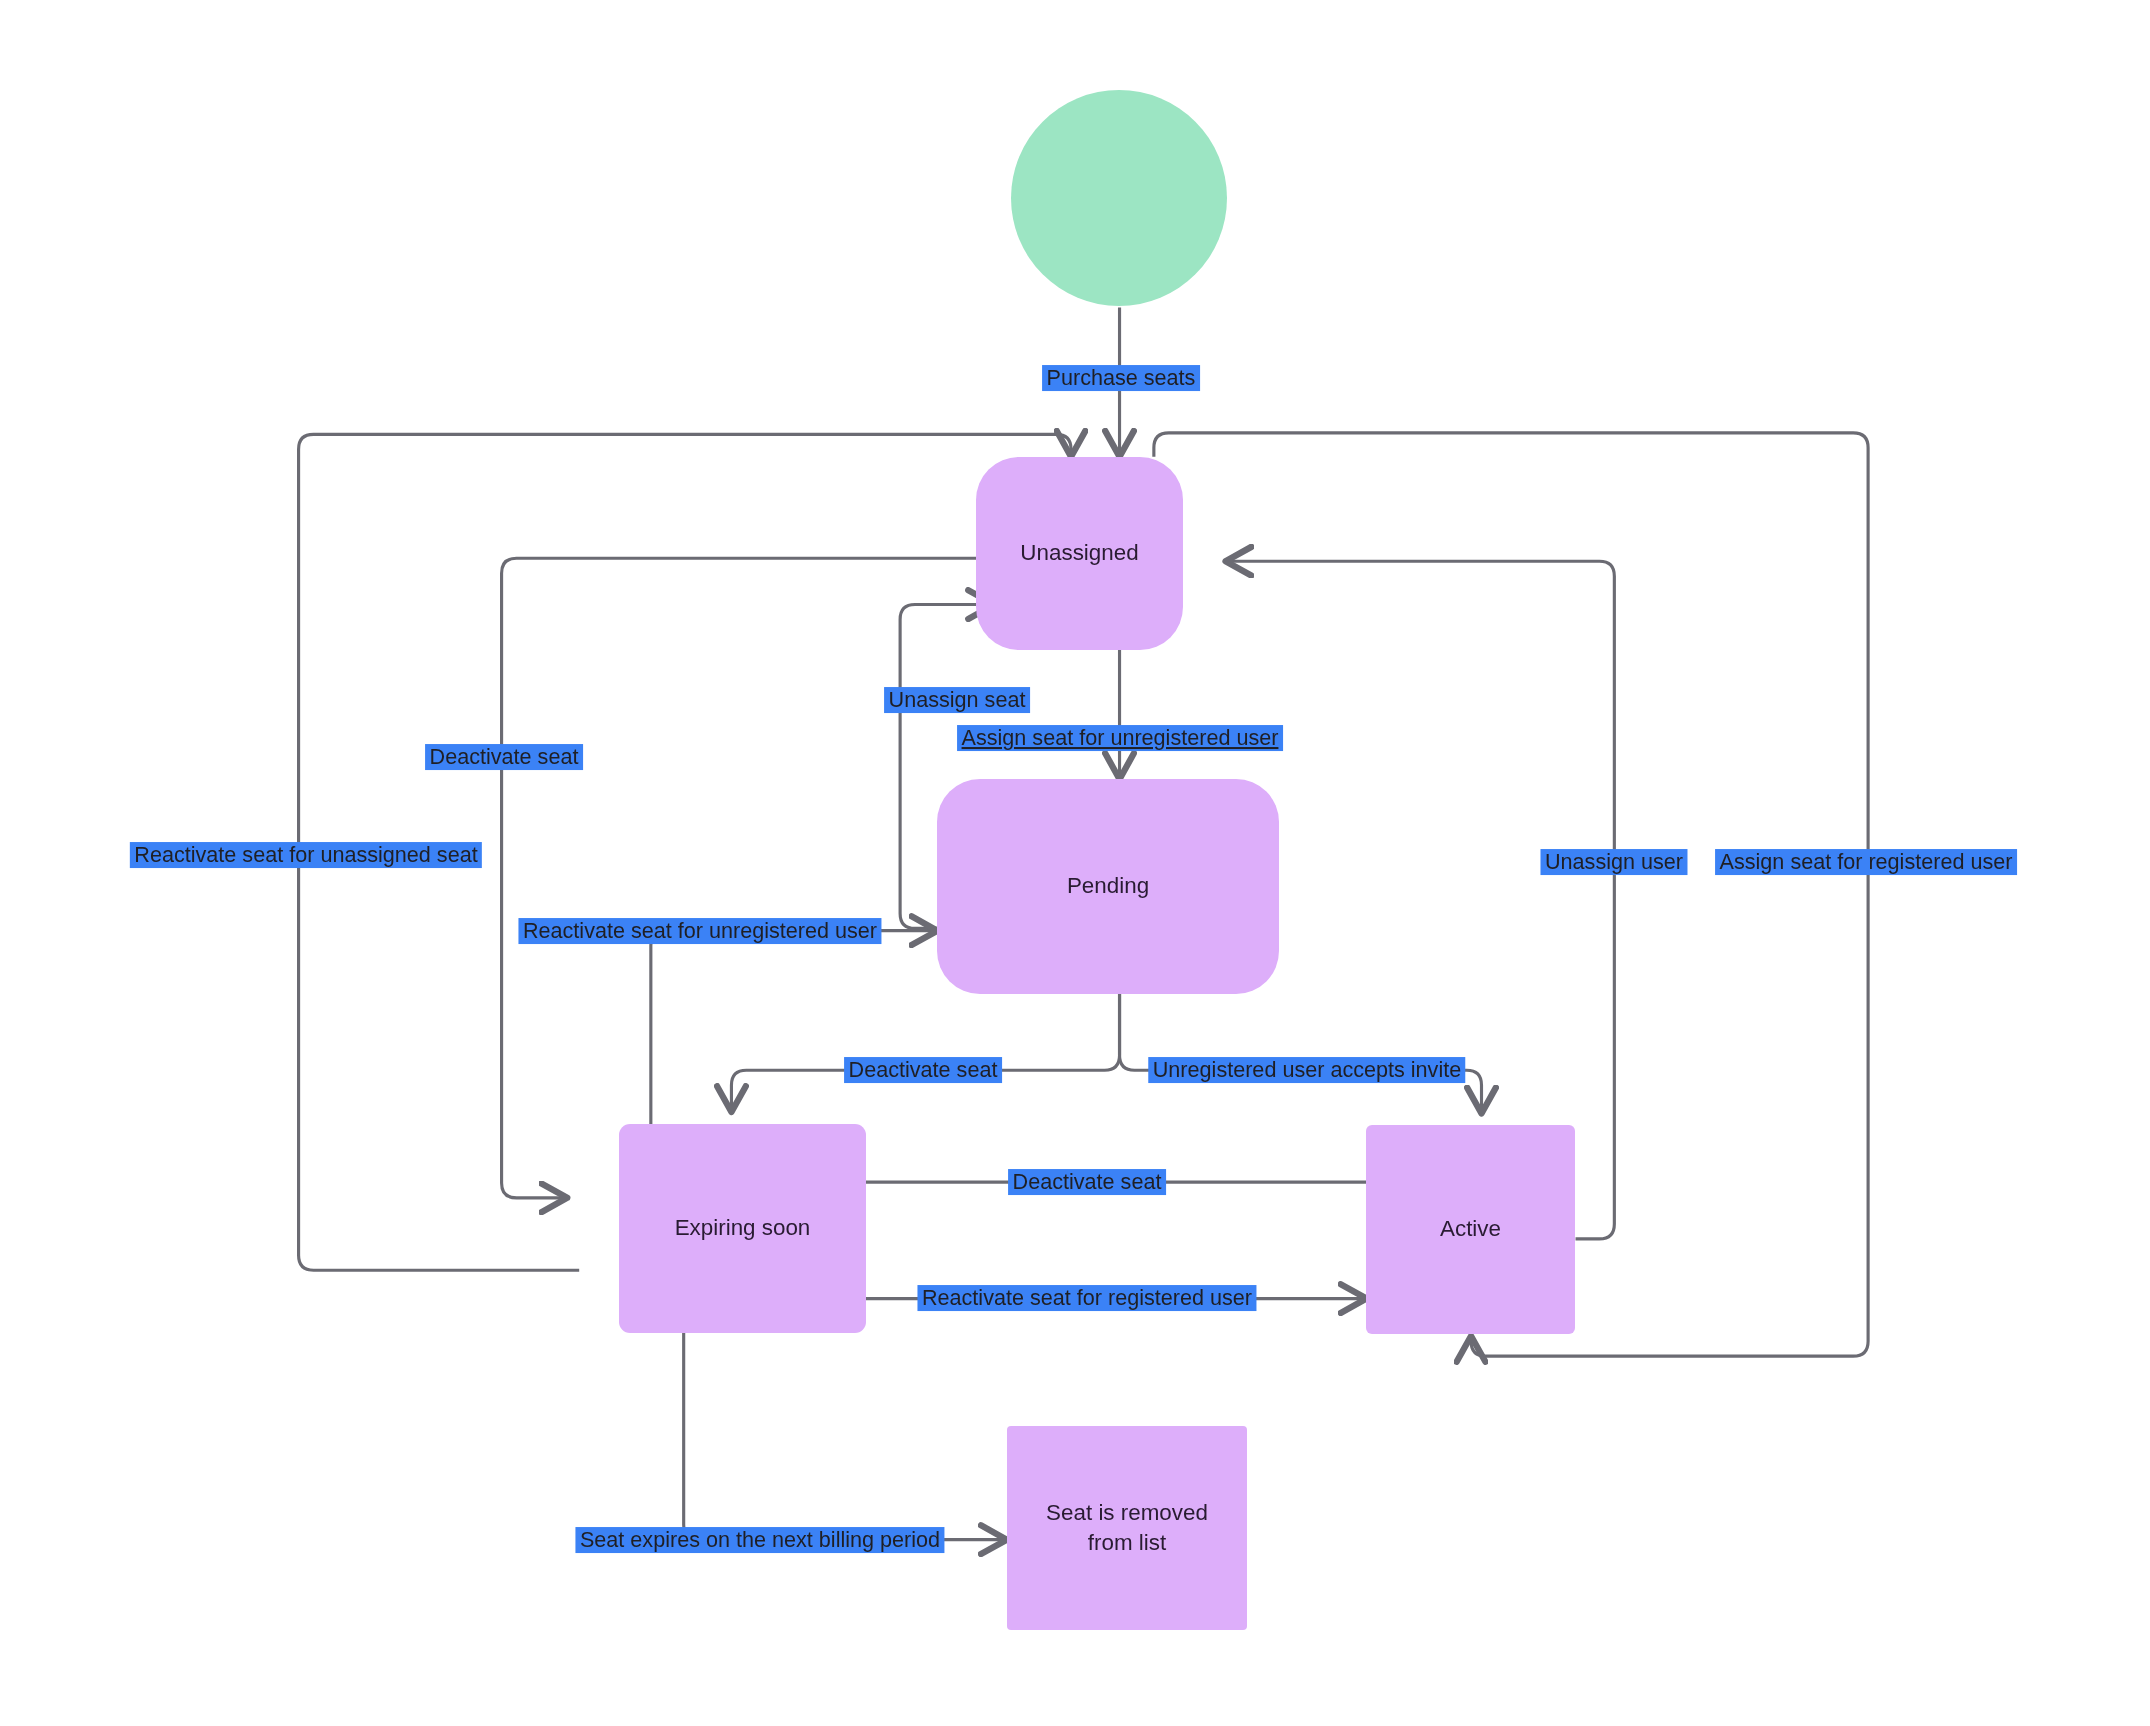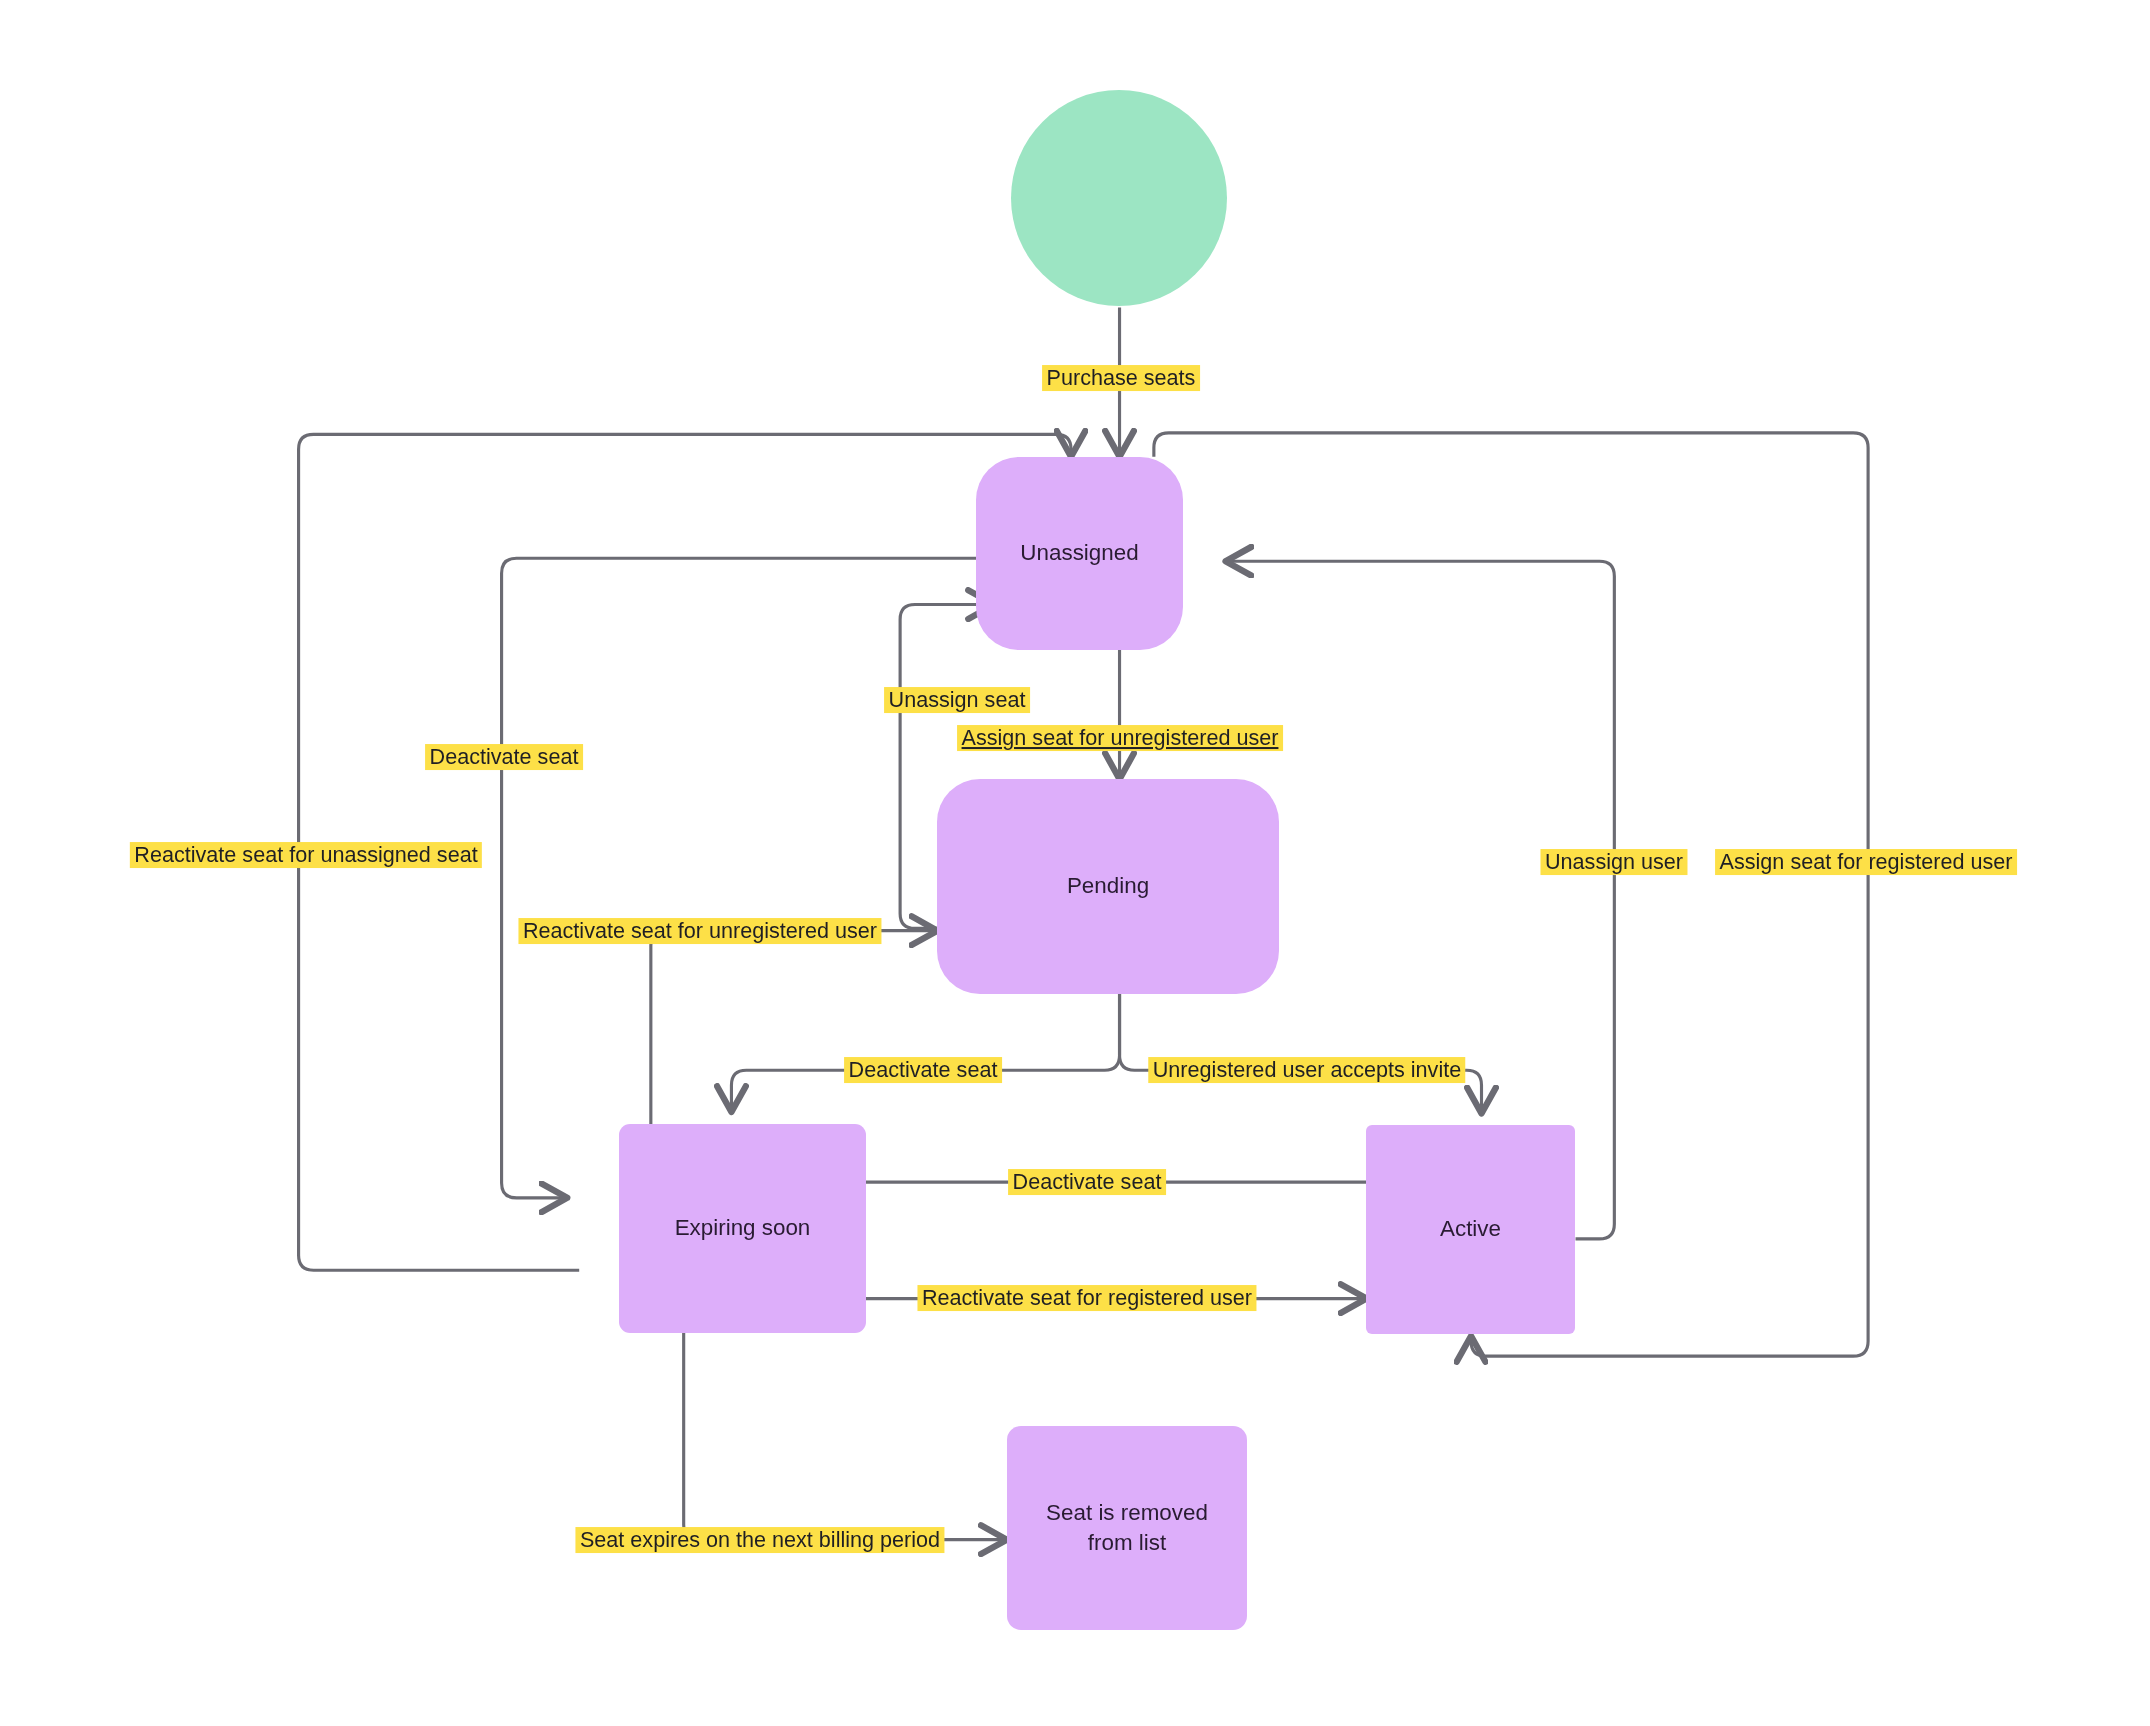--- a/index.html
+++ b/index.html
@@ -2,21 +2,21 @@
 <html style="font-size:12px"><head>
 <meta charset="utf-8">
 <style>
   html,body{margin:0;padding:0;background:#ffffff;}
   body{width:2151px;height:1727px;font-family:"Liberation Sans",sans-serif;overflow:hidden;}
   #stage{position:relative;width:2151px;height:1727px;background:#fff;}
   #edges{position:absolute;left:0;top:0;width:2151px;height:1727px;}
   .node{position:absolute;display:flex;align-items:center;justify-content:center;text-align:center;
         background:#ddaefa;color:#291b32;font-size:22.4px;line-height:1.35;box-sizing:border-box;}
   .node.start{background:#9ce5c3;border-radius:50%;}
-  .elabel{position:absolute;color:#1f1f24;font-size:21.6px;white-space:pre;background:#fde047;
+  .elabel{position:absolute;color:#1f1f24;font-size:21.6px;white-space:pre;background:#3b82f6;
           padding:0 4.5px;transform:translate(-50%,-50%);line-height:1.2;}
 </style>
 </head>
 <body>
 
 <div id="stage">
 
   <svg id="edges" viewBox="0 0 2882 2314" xmlns="http://www.w3.org/2000/svg">
     <defs>
       <marker id="arrow" viewBox="0 0 12 12" refX="10" refY="6" markerWidth="11" markerHeight="11" orient="auto-start-reverse">
@@ -66,21 +66,21 @@
   </div>
 
   <div class="node" style="left:579px;top:1124px;width:247px;height:209px;border-radius:11px;margin-left:40px;">
     <span>Expiring soon</span>
   </div>
 
   <div class="node" style="left:1366px;top:1125px;width:209px;height:209px;border-radius:6px;">
     <span>Active</span>
   </div>
 
-  <div class="node" style="left:1007px;top:1426px;width:240px;height:204px;border-radius:14px;">
+  <div class="node" style="left:1007px;top:1426px;width:240px;height:204px;border-radius:4px;">
     <span style="white-space:pre-line;">Seat is removed
 from list</span>
   </div>
 
   <div class="elabel" style="left:1121px;top:378px;">Purchase seats</div>
   <div class="elabel" style="left:1120px;top:738px;text-decoration:underline;">Assign seat for unregistered user</div>
   <div class="elabel" style="left:957px;top:700px;">Unassign seat</div>
   <div class="elabel" style="left:923px;top:1070px;">Deactivate seat</div>
   <div class="elabel" style="left:1307px;top:1070px;">Unregistered user accepts invite</div>
   <div class="elabel" style="left:1087px;top:1182px;">Deactivate seat</div>

